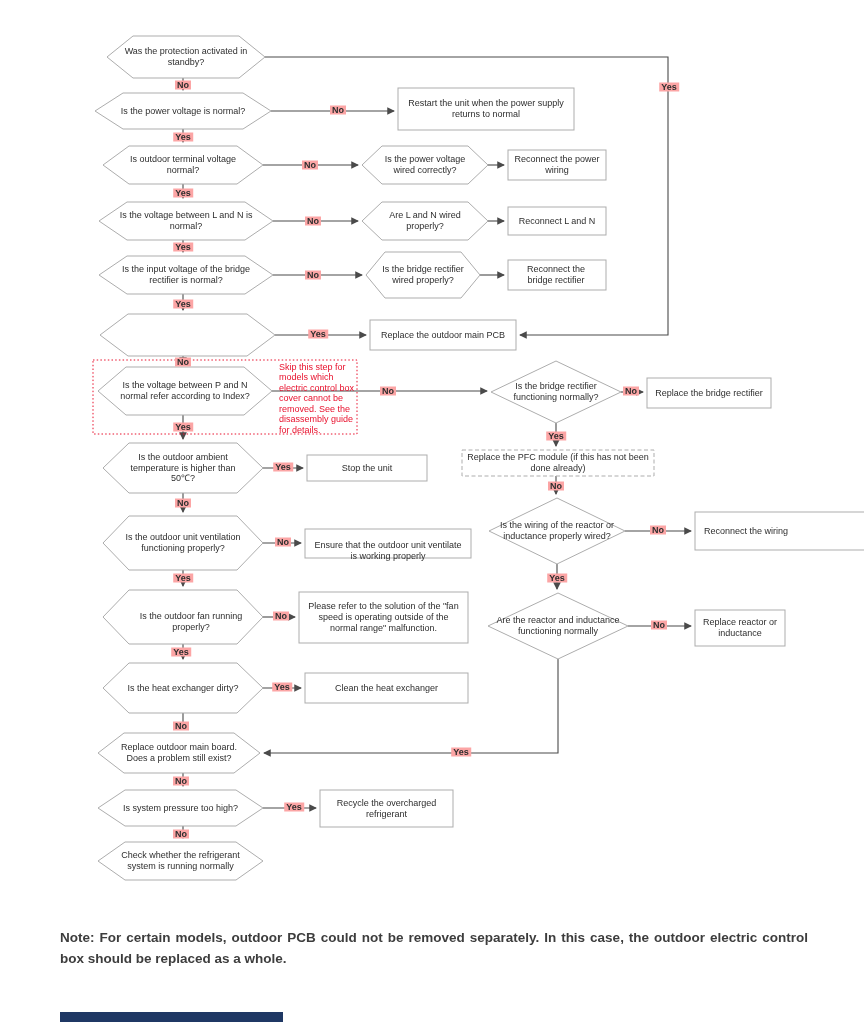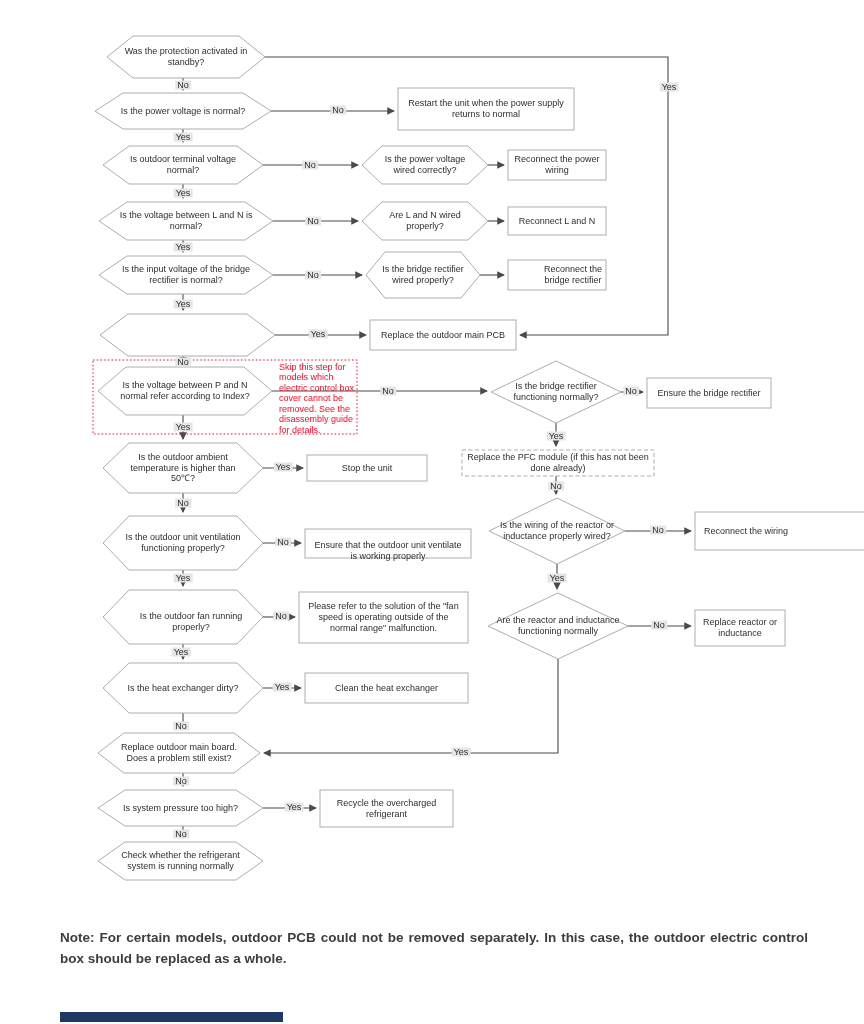--- a/index.html
+++ b/index.html
@@ -16,22 +16,22 @@
   .shape{fill:#fff;stroke:var(--shape-border);stroke-width:1;}
   .dashed{fill:#fff;stroke:var(--shape-border);stroke-width:1;stroke-dasharray:4 2.5;}
   .redbox{fill:none;stroke:var(--accent-red);stroke-width:1;stroke-dasharray:1.5 2.2;}
   .edge{fill:none;stroke:var(--line);stroke-width:1.1;marker-end:url(#arw);}
   .arrowhead{fill:var(--line);}
   .node{position:absolute;display:flex;align-items:center;justify-content:center;
         text-align:center;font-size:9px;line-height:1.22;color:var(--text);
         box-sizing:border-box;padding:0 16px;}
   .node.box{padding:0 5px;}
   .node.diamond{padding:0 8px;}
-  .elabel{position:absolute;transform:translate(-50%,-50%);background:#e5e5e5;
-          font-size:9px;line-height:1;padding:0 2px;color:var(--text);white-space:nowrap;}
+  .elabel{position:absolute;transform:translate(-50%,-50%);background:#fca5a5;
+          font-size:9px;line-height:1;padding:0 2px;color:var(--text);white-space:nowrap;font-weight:bold;}
   .rednote{position:absolute;left:279px;top:362px;width:80px;font-size:9px;
            line-height:1.16;color:var(--accent-red);text-align:left;}
   .footnote{position:absolute;left:60px;top:928px;width:748px;font-size:13.5px;
             font-weight:bold;color:#3D3D3D;line-height:1.55;text-align:justify;}
   .footerbar{position:absolute;left:60px;top:1012px;width:223px;height:10px;
              background:var(--footer-bar);}
 </style>
 </head>
 <body>
 
@@ -147,23 +147,23 @@
   <div class="node" style="left:362px;top:202px;width:126px;height:38px">Are L and N wired properly?</div>
   <div class="node" style="left:366px;top:252px;width:114px;height:46px">Is the bridge rectifier wired properly?</div>
 
   <div class="node diamond" style="left:491px;top:361px;width:130px;height:62px">Is the bridge rectifier functioning normally?</div>
   <div class="node diamond" style="left:489px;top:498px;width:136px;height:66px">Is the wiring of the reactor or inductance properly wired?</div>
   <div class="node diamond" style="left:488px;top:593px;width:140px;height:66px">Are the reactor and inductance functioning normally</div>
 
   <div class="node box" style="left:398px;top:88px;width:176px;height:42px">Restart the unit when the power supply returns to normal</div>
   <div class="node box" style="left:508px;top:150px;width:98px;height:30px">Reconnect the power wiring</div>
   <div class="node box" style="left:508px;top:207px;width:98px;height:28px">Reconnect L and N</div>
-  <div class="node box" style="left:533px;top:260px;width:80px;height:30px">Reconnect the bridge rectifier</div>
+  <div class="node box" style="left:516px;top:260px;width:80px;height:30px">Reconnect the bridge rectifier</div>
   <div class="node box" style="left:370px;top:320px;width:146px;height:30px">Replace the outdoor main PCB</div>
-  <div class="node box" style="left:647px;top:378px;width:124px;height:30px">Ensure the bridge rectifier</div>
+  <div class="node box" style="left:647px;top:378px;width:124px;height:30px">Replace the bridge rectifier</div>
   <div class="node box" style="left:462px;top:450px;width:192px;height:26px">Replace the PFC module (if this has not been done already)</div>
   <div class="node box" style="left:695px;top:512px;width:178px;height:38px;justify-content:flex-start;text-align:left;padding-left:9px">Reconnect the wiring</div>
   <div class="node box" style="left:695px;top:610px;width:90px;height:36px">Replace reactor or inductance</div>
   <div class="node box" style="left:307px;top:455px;width:120px;height:26px">Stop the unit</div>
   <div class="node box" style="left:305px;top:529px;width:166px;height:44px">Ensure that the outdoor unit ventilate is working properly</div>
   <div class="node box" style="left:299px;top:592px;width:169px;height:51px">Please refer to the solution of the "fan speed is operating outside of the normal range" malfunction.</div>
   <div class="node box" style="left:305px;top:673px;width:163px;height:30px">Clean the heat exchanger</div>
   <div class="node box" style="left:320px;top:790px;width:133px;height:37px">Recycle the overcharged refrigerant</div>
 
   <div class="elabel" style="left:183px;top:85px">No</div>

